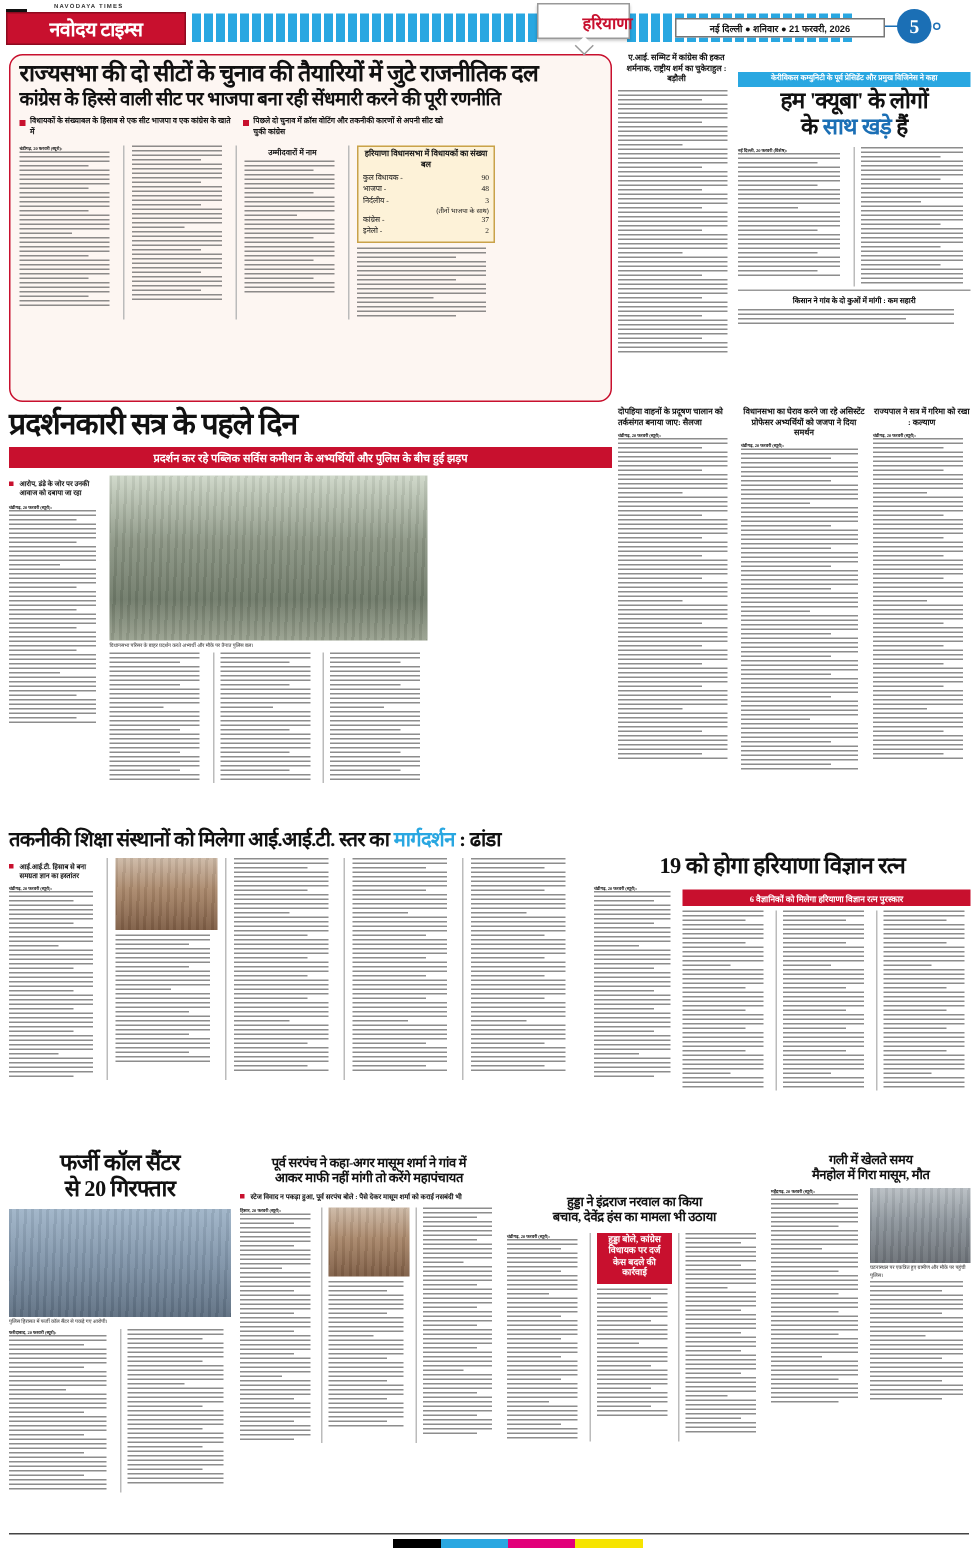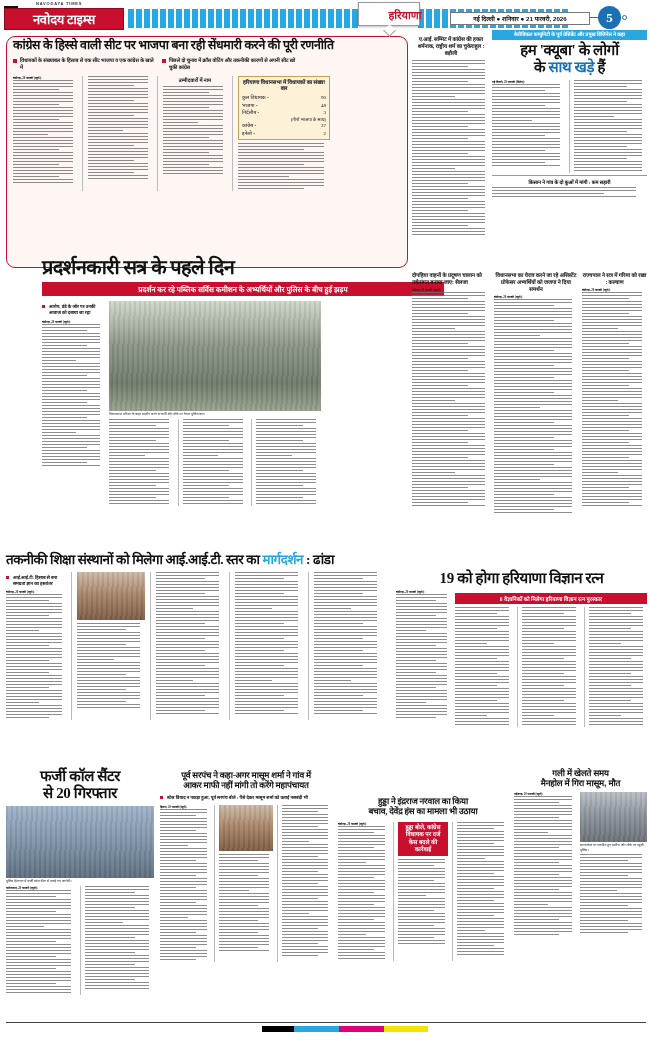--- a/index.html
+++ b/index.html
@@ -62,29 +62,29 @@
   .vt-title { font-size:5.4px; font-weight:bold; text-align:center; line-height:1.25; color:#111;
       font-family:"Liberation Serif",serif; margin-bottom:2px;}
   .vt-row { display:flex; justify-content:space-between; font-size:5px; color:#111; line-height:1.5;
       font-family:"Liberation Serif",serif;}
   .vt-note { font-size:4.4px; text-align:right; color:#111; line-height:1.25; }
 
   
   .rt-col { position:absolute; left:412px; top:36px; width:78px; height:232px; }
   .rt-head { font-size:5.4px; font-weight:bold; line-height:1.3; color:#111; text-align:center;
       font-family:"Liberation Serif",serif;}
-  .cuba-box { position:absolute; left:492px; top:30px; width:155px; height:196px; }
+  .cuba-box { position:absolute; left:492px; top:48px; width:155px; height:196px; }
   .cuba-kicker { background:#29a7e1; color:#fff; font-size:5px; font-weight:bold; text-align:center;
       padding:2px 2px; line-height:1.2; font-family:"Liberation Serif",serif;}
   .cuba-h { font-family:"Liberation Serif",serif; font-weight:bold; font-size:15px; color:#111;
       text-align:center; line-height:1.14; margin-top:2px; letter-spacing:-0.4px;}
   .cuba-h .blue { color:#1b6fb5; }
 
   
-  .ghera-wrap { position:absolute; left:6px; top:256px; width:402px;margin-left:36px; }
+  .ghera-wrap { position:absolute; left:6px; top:272px; width:402px; }
   .ghera-h { font-family:"Liberation Serif",serif; font-weight:bold; font-size:20px; color:#111;
       line-height:1.14; letter-spacing:-0.6px; }
   .ghera-h .blue { color:#29a7e1; }
   .red-banner { position:relative; margin-top:3px; height:14px; background:#c8102e;
       display:flex; align-items:center; justify-content:center; }
   .red-banner span { color:#fff; font-size:7.4px; font-weight:bold; font-family:"Liberation Serif",serif; }
 
   .photo { background:linear-gradient(160deg,#b9c4b2 0%, #9aa894 35%, #c9c2b4 70%, #8e9a86 100%); position:relative; overflow:hidden;}
   .photo:after{ content:""; position:absolute; inset:0;
       background:repeating-linear-gradient(92deg, rgba(0,0,0,.06) 0 2px, rgba(255,255,255,.05) 2px 5px);}
@@ -107,21 +107,21 @@
 
   
   .b1 { position:absolute; left:6px; top:768px; width:148px; }
   .b2 { position:absolute; left:160px; top:770px; width:172px; }
   .b3 { position:absolute; left:338px; top:796px; width:170px; }
   .b4 { position:absolute; left:514px; top:768px; width:133px; }
   .bh-big { font-family:"Liberation Serif",serif; font-weight:bold; font-size:15px; color:#111;
       line-height:1.12; letter-spacing:-0.4px; }
   .bh-med { font-family:"Liberation Serif",serif; font-weight:bold; font-size:8.6px; color:#111;
       line-height:1.2; letter-spacing:-0.2px; text-align:center;}
-  .bh-sm  { font-family:Liberation Sans, sans-serif; font-weight:bold; font-size:8.6px; color:#111;
+  .bh-sm  { font-family:Liberation Serif, serif; font-weight:bold; font-size:8.6px; color:#111;
       line-height:1.18; letter-spacing:-0.2px; }
   .mini-red { background:#c8102e; color:#fff; font-size:6px; font-weight:bold; text-align:center;
       padding:2px 3px; line-height:1.25; font-family:"Liberation Serif",serif; }
   .mini-bullets { display:flex; gap:4px; margin-top:3px; }
   .mini-bullets .sq { width:3px;height:3px;background:#c8102e; margin-top:1.5px; flex:none;}
   .mini-bullets p { font-size:4.6px; font-weight:bold; line-height:1.3; color:#111; font-family:"Liberation Serif",serif;}
 
   .col-txt { font-family:"Liberation Serif",serif; font-size:3px; line-height:1.4; color:#222; text-align:justify;}
   .colwrap { display:flex; gap:4px; }
   .rule-v { width:1px; background:#bbb; }
@@ -153,20 +153,21 @@
 
     <div class="dateline">
       <span>नई दिल्ली ● शनिवार ● 21 फरवरी, 2026</span>
     </div>
     <div class="pg-line"></div>
     <div class="pageno">5</div>
     <div class="pg-dot"></div>
   </div>
 
   <div class="lead-box">
+    <div class="lead-h1">राज्यसभा की दो सीटों के चुनाव की तैयारियों में जुटे राजनीतिक दल</div>
     <div class="lead-h2">कांग्रेस के हिस्से वाली सीट पर भाजपा बना रही सेंधमारी करने की पूरी रणनीति</div>
 
     <div class="lead-bullets">
       <div class="bul">
         <span class="sq"></span>
         <p>विधायकों के संख्याबल के हिसाब से एक सीट भाजपा व एक कांग्रेस के खाते में</p>
       </div>
       <div class="bul">
         <span class="sq"></span>
         <p>पिछले दो चुनाव में क्रॉस वोटिंग और तकनीकी कारणों से अपनी सीट खो चुकी कांग्रेस</p>

